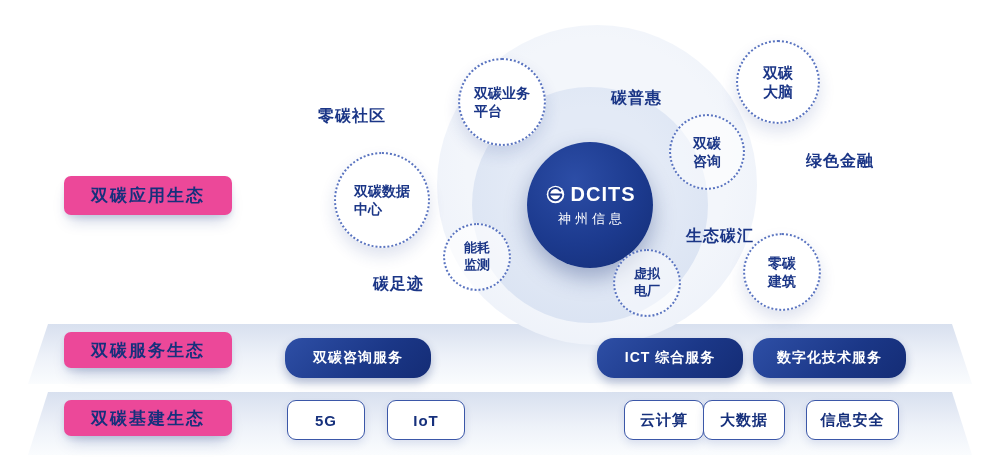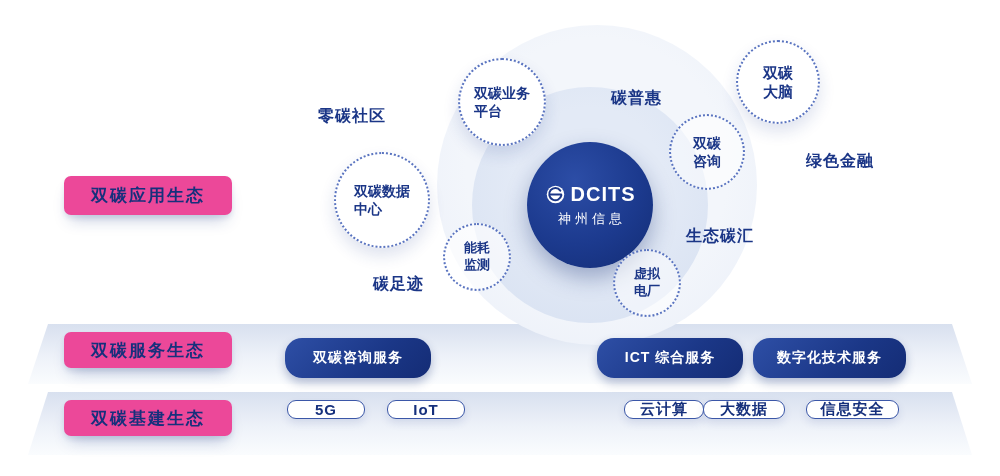--- a/index.html
+++ b/index.html
@@ -93,21 +93,21 @@
     display: flex; align-items: center; justify-content: center;
     box-shadow: 0 5px 10px rgba(20,45,115,.30);
   }
   .s-1 { left: 285px; width: 146px; }
   .s-2 { left: 441px; width: 146px; }
   .s-3 { left: 597px; width: 146px; }
   .s-4 { left: 753px; width: 153px; }
 
   
   .infra-pill {
-    position: absolute; top: 400px; height: 19px;
+    position: absolute; top: 400px; height: 40px;
     border-radius: 9px;
     background: #ffffff; border: 1px solid #3b57a8;
     color: #16307c; font-size: 15px; font-weight: bold; letter-spacing: 1px;
     display: flex; align-items: center; justify-content: center;
     box-shadow: 0 4px 8px rgba(30,60,140,.12);
   }
   .i-1 { left: 287px; width: 78px; }
   .i-2 { left: 387px; width: 78px; }
   .i-3 { left: 489px; width: 80px; }
   .i-4 { left: 624px; width: 80px; text-align: center; }
@@ -144,20 +144,22 @@
   <div class="bubble b-brain">双碳
 大脑</div>
   <div class="bubble b-datacenter">双碳数据
 中心</div>
   <div class="bubble b-consult">双碳
 咨询</div>
   <div class="bubble b-energy">能耗
 监测</div>
   <div class="bubble b-vpp">虚拟
 电厂</div>
+  <div class="bubble b-building">零碳
+建筑</div>
 
   <div class="eco-tag t-community">零碳社区</div>
   <div class="eco-tag t-inclusion">碳普惠</div>
   <div class="eco-tag t-finance">绿色金融</div>
   <div class="eco-tag t-sink">生态碳汇</div>
   <div class="eco-tag t-footprint">碳足迹</div>
 
   <div class="label-card card-app">双碳应用生态</div>
   <div class="label-card card-service">双碳服务生态</div>
   <div class="label-card card-infra">双碳基建生态</div>

